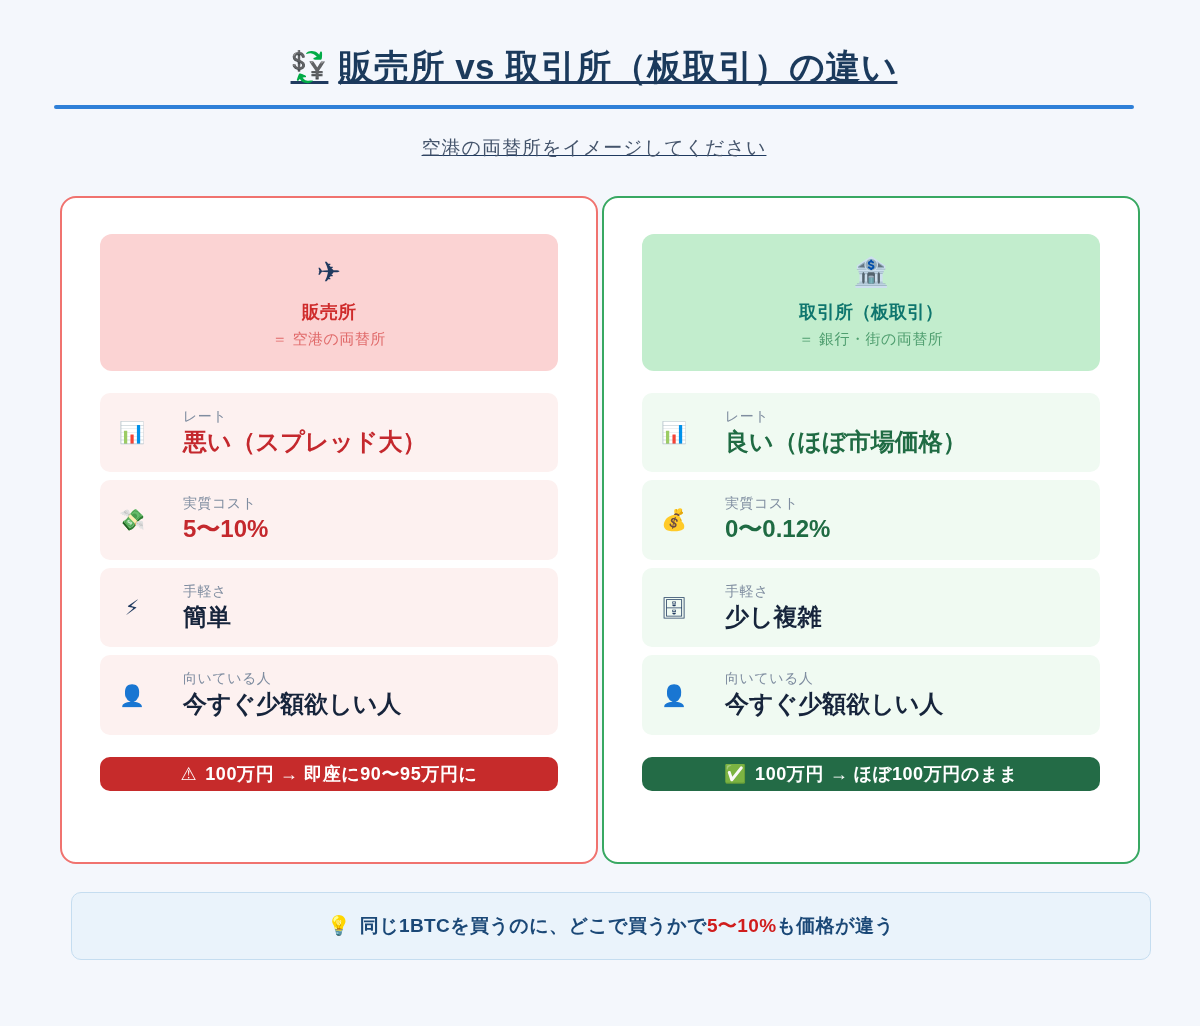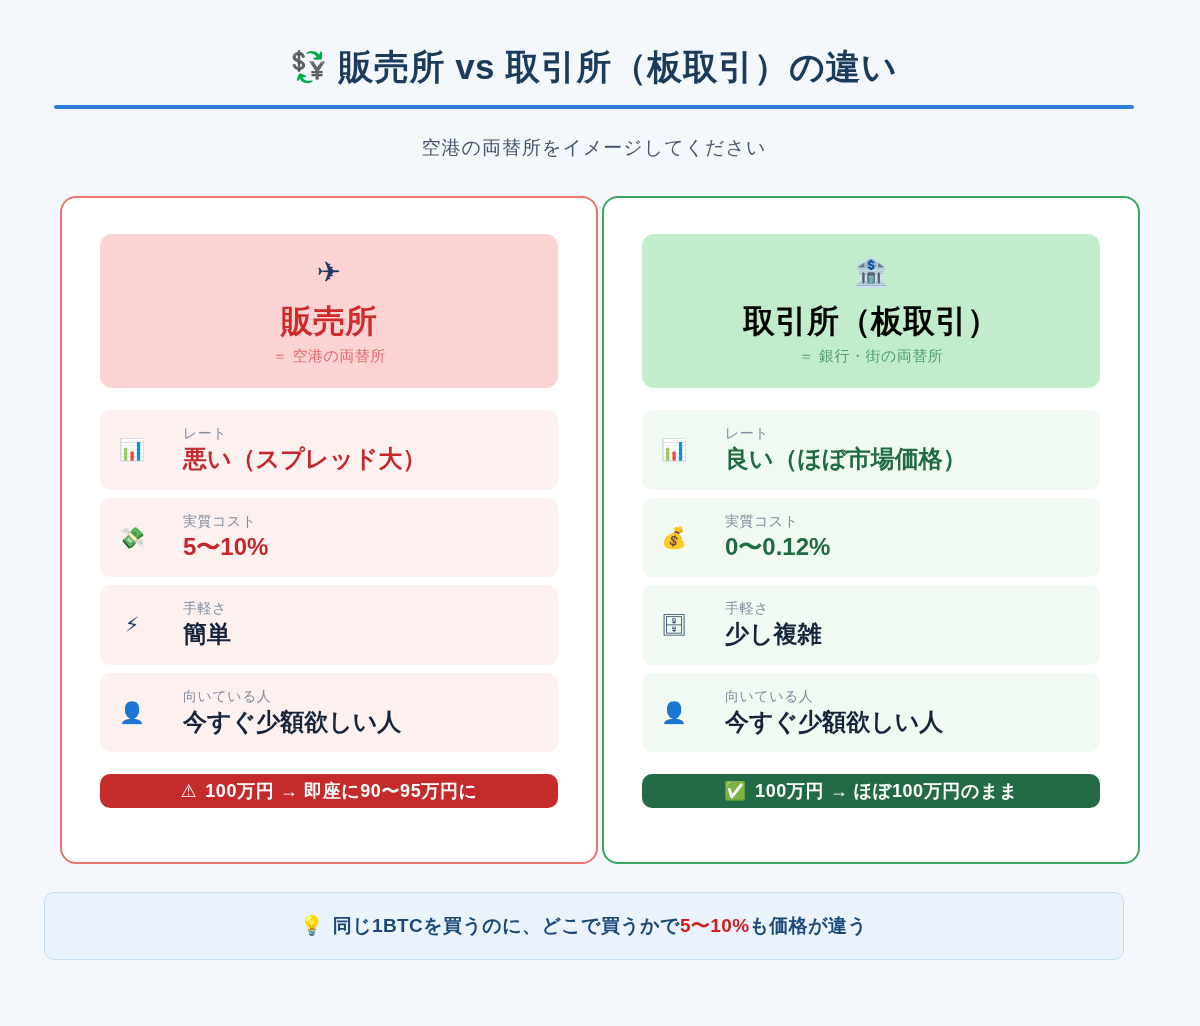--- a/index.html
+++ b/index.html
@@ -12,20 +12,21 @@
     background: #f4f7fc;
     font-family: "Liberation Sans", "DejaVu Sans", sans-serif;
     color: #1f3a5f;
     overflow: hidden;
   }
   .page {
     position: relative;
     width: 1188px;
     height: 1026px;
     box-sizing: border-box;
+    text-decoration: underline;
   }
 
   
   .header {
     padding-top: 46px;
     text-align: center;
   }
   .title {
     font-size: 35px;
     font-weight: bold;
@@ -86,27 +87,27 @@
   }
   .card.red   .card-head { background: #fbd3d3; }
   .card.green .card-head { background: #c2edcd; }
   .card-head .head-icon {
     display: block;
     font-size: 29px;
     line-height: 1;
     margin-bottom: 14px;
   }
   .card-head .head-title {
-    font-size: 32px;
+    font-size: 18px;
     font-weight: bold;
     line-height: 1.25;
     margin-bottom: 6px;
   }
   .card.red   .head-title { color: #cf2b2b; }
-  .card.green .head-title { color: #000000; }
+  .card.green .head-title { color: #0f766e; }
   .card-head .head-sub {
     font-size: 15px;
     letter-spacing: 0.5px;
   }
   .card.red   .head-sub { color: #e06a6a; }
   .card.green .head-sub { color: #4f9e6f; }
 
   
   .rows { display: flex; flex-direction: column; gap: 8px; }
   .row {
@@ -154,21 +155,21 @@
     letter-spacing: 0.6px;
     padding: 5px 10px;
   }
   .card.red   .banner { background: #c62b2b; }
   .card.green .banner { background: #236b46; text-align: center; }
   .banner .banner-icon { margin-right: 8px; }
 
   
   .footer {
     position: absolute;
-    left: 44px;
+    left: 71px;
     top: 892px;
     width: 1080px;
     box-sizing: border-box;
     background: #eaf3fb;
     border: 1px solid #c5ddf0;
     border-radius: 10px;
     text-align: center;
     padding: 20px 14px;
     font-size: 19px;
     font-weight: bold;

